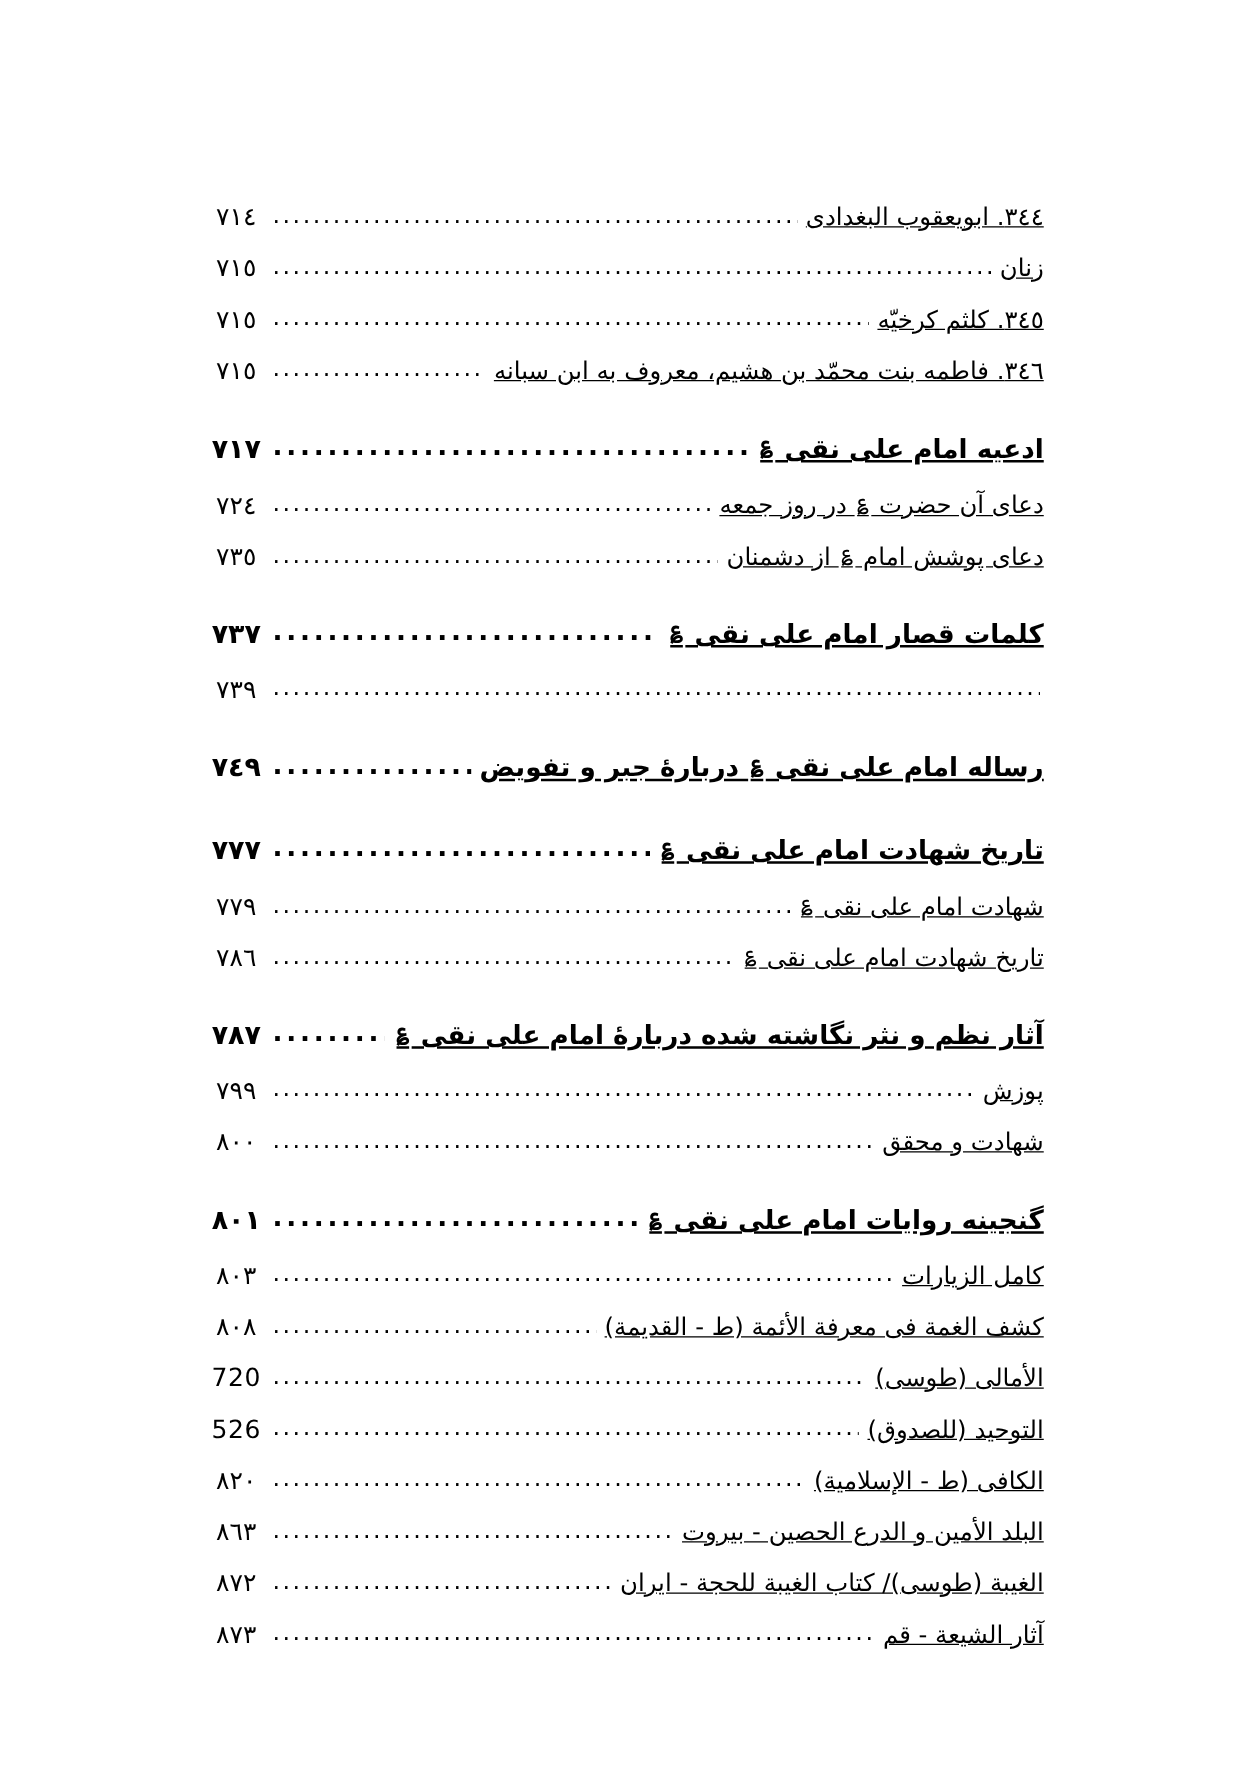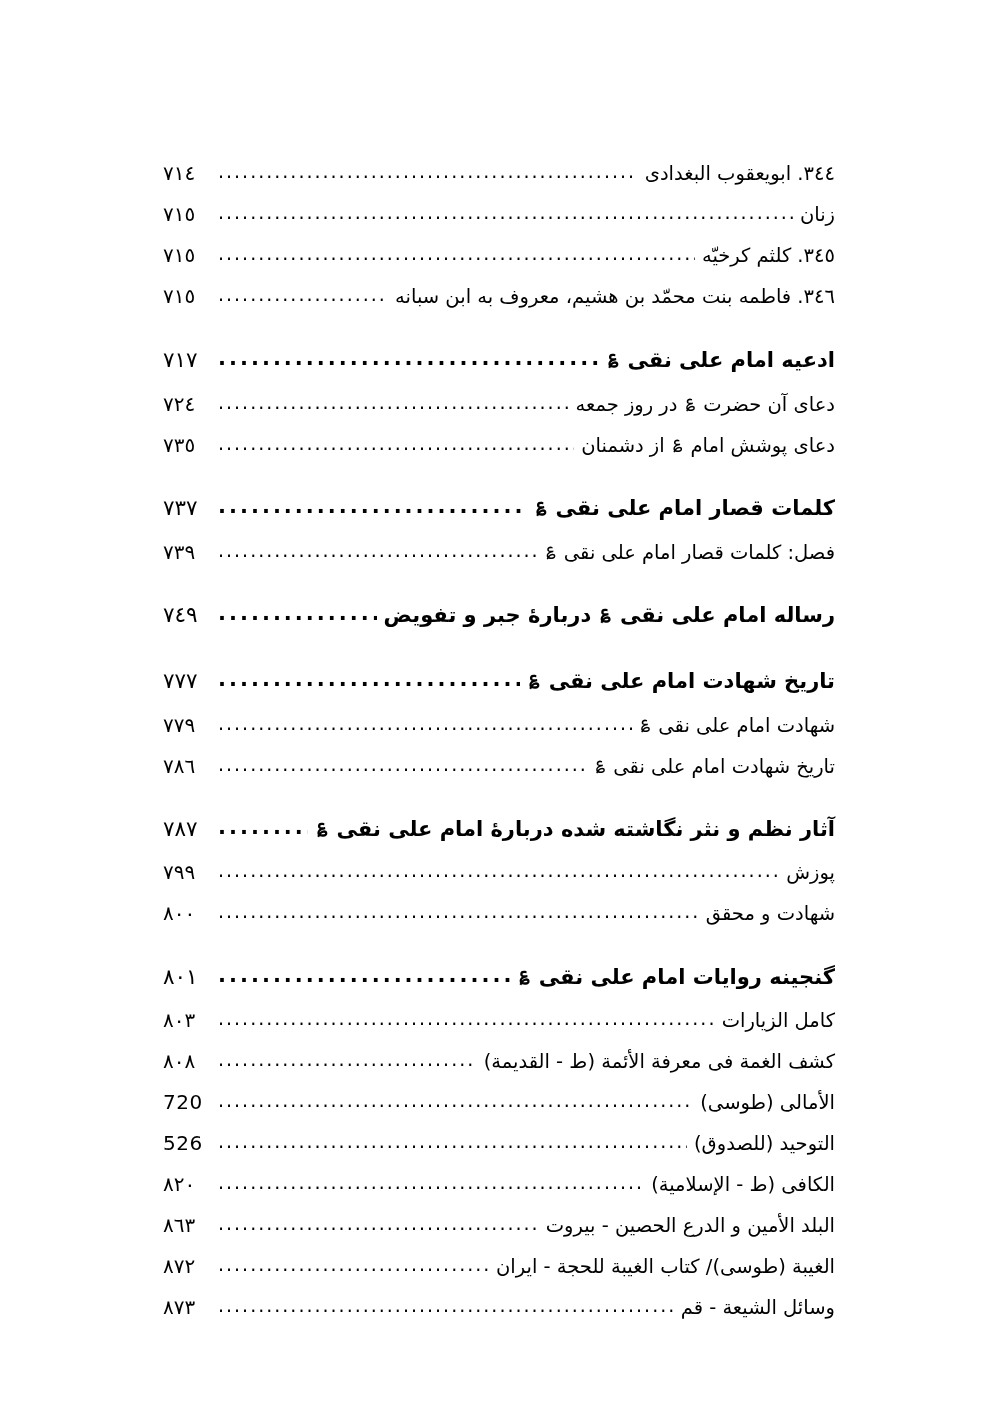--- a/index.html
+++ b/index.html
@@ -60,20 +60,21 @@
   
   .toc-row.gap-before {
     margin-top: 21px;
   }
 
   .toc-title {
     white-space: nowrap;
     flex: 0 0 auto;
     padding-left: 4px;
     letter-spacing: 0;
+    text-decoration: underline;
   }
 
   .toc-leader {
     flex: 1 1 auto;
     overflow: hidden;
     white-space: nowrap;
     direction: ltr;
     text-align: left;
     letter-spacing: 2.0px;
     font-size: 19px;
@@ -84,27 +85,27 @@
   .level-head .toc-leader {
     letter-spacing: 3.0px;
     font-size: 21px;
     font-weight: 700;
   }
 
   .toc-page-num {
     flex: 0 0 auto;
     direction: ltr;
     unicode-bidi: isolate;
-    text-align: left;
+    text-align: center;
     min-width: 52px;
     font-size: 20px;
     letter-spacing: 0.5px;
   }
   .level-head .toc-page-num {
-    font-weight: 400;
+    font-weight: 700;
     font-size: 21.5px;
   }
 
   .honorific {
     font-size: 0.82em;
     vertical-align: 0.30em;
     padding: 0 2px;
   }
 </style>
 </head>
@@ -146,21 +147,20 @@
         <span class="toc-title">دعای پوشش امام <span class="honorific">؏</span> از دشمنان</span>
         <span class="toc-leader">.........................................................................................</span>
         <span class="toc-page-num">٧٣٥</span>
       </div>
       <div class="toc-row level-head gap-before">
         <span class="toc-title">کلمات قصار امام علی نقی <span class="honorific">؏</span></span>
         <span class="toc-leader">.........................................................................................</span>
         <span class="toc-page-num">٧٣٧</span>
       </div>
       <div class="toc-row level-sub">
-        <span class="toc-title">فصل: کلمات قصار امام علی نقی <span class="honorific">؏</span></span>
         <span class="toc-leader">.........................................................................................</span>
         <span class="toc-page-num">٧٣٩</span>
       </div>
       <div class="toc-row level-head gap-before">
         <span class="toc-title">رساله امام علی نقی <span class="honorific">؏</span> دربارهٔ جبر و تفویض</span>
         <span class="toc-leader">.........................................................................................</span>
         <span class="toc-page-num">٧٤٩</span>
       </div>
       <div class="toc-row level-head gap-before">
         <span class="toc-title">تاریخ شهادت امام علی نقی <span class="honorific">؏</span></span>
@@ -226,18 +226,18 @@
         <span class="toc-title">البلد الأمین و الدرع الحصین - بیروت</span>
         <span class="toc-leader">.........................................................................................</span>
         <span class="toc-page-num">٨٦٣</span>
       </div>
       <div class="toc-row level-sub">
         <span class="toc-title">الغیبة (طوسی)/ کتاب الغیبة للحجة - ایران</span>
         <span class="toc-leader">.........................................................................................</span>
         <span class="toc-page-num">٨٧٢</span>
       </div>
       <div class="toc-row level-sub">
-        <span class="toc-title">وسائل الشیعة - قم</span>
+        <span class="toc-title">آثار الشیعة - قم</span>
         <span class="toc-leader">.........................................................................................</span>
         <span class="toc-page-num">٨٧٣</span>
       </div>
     </div>
 </div>
 
 </body></html>

